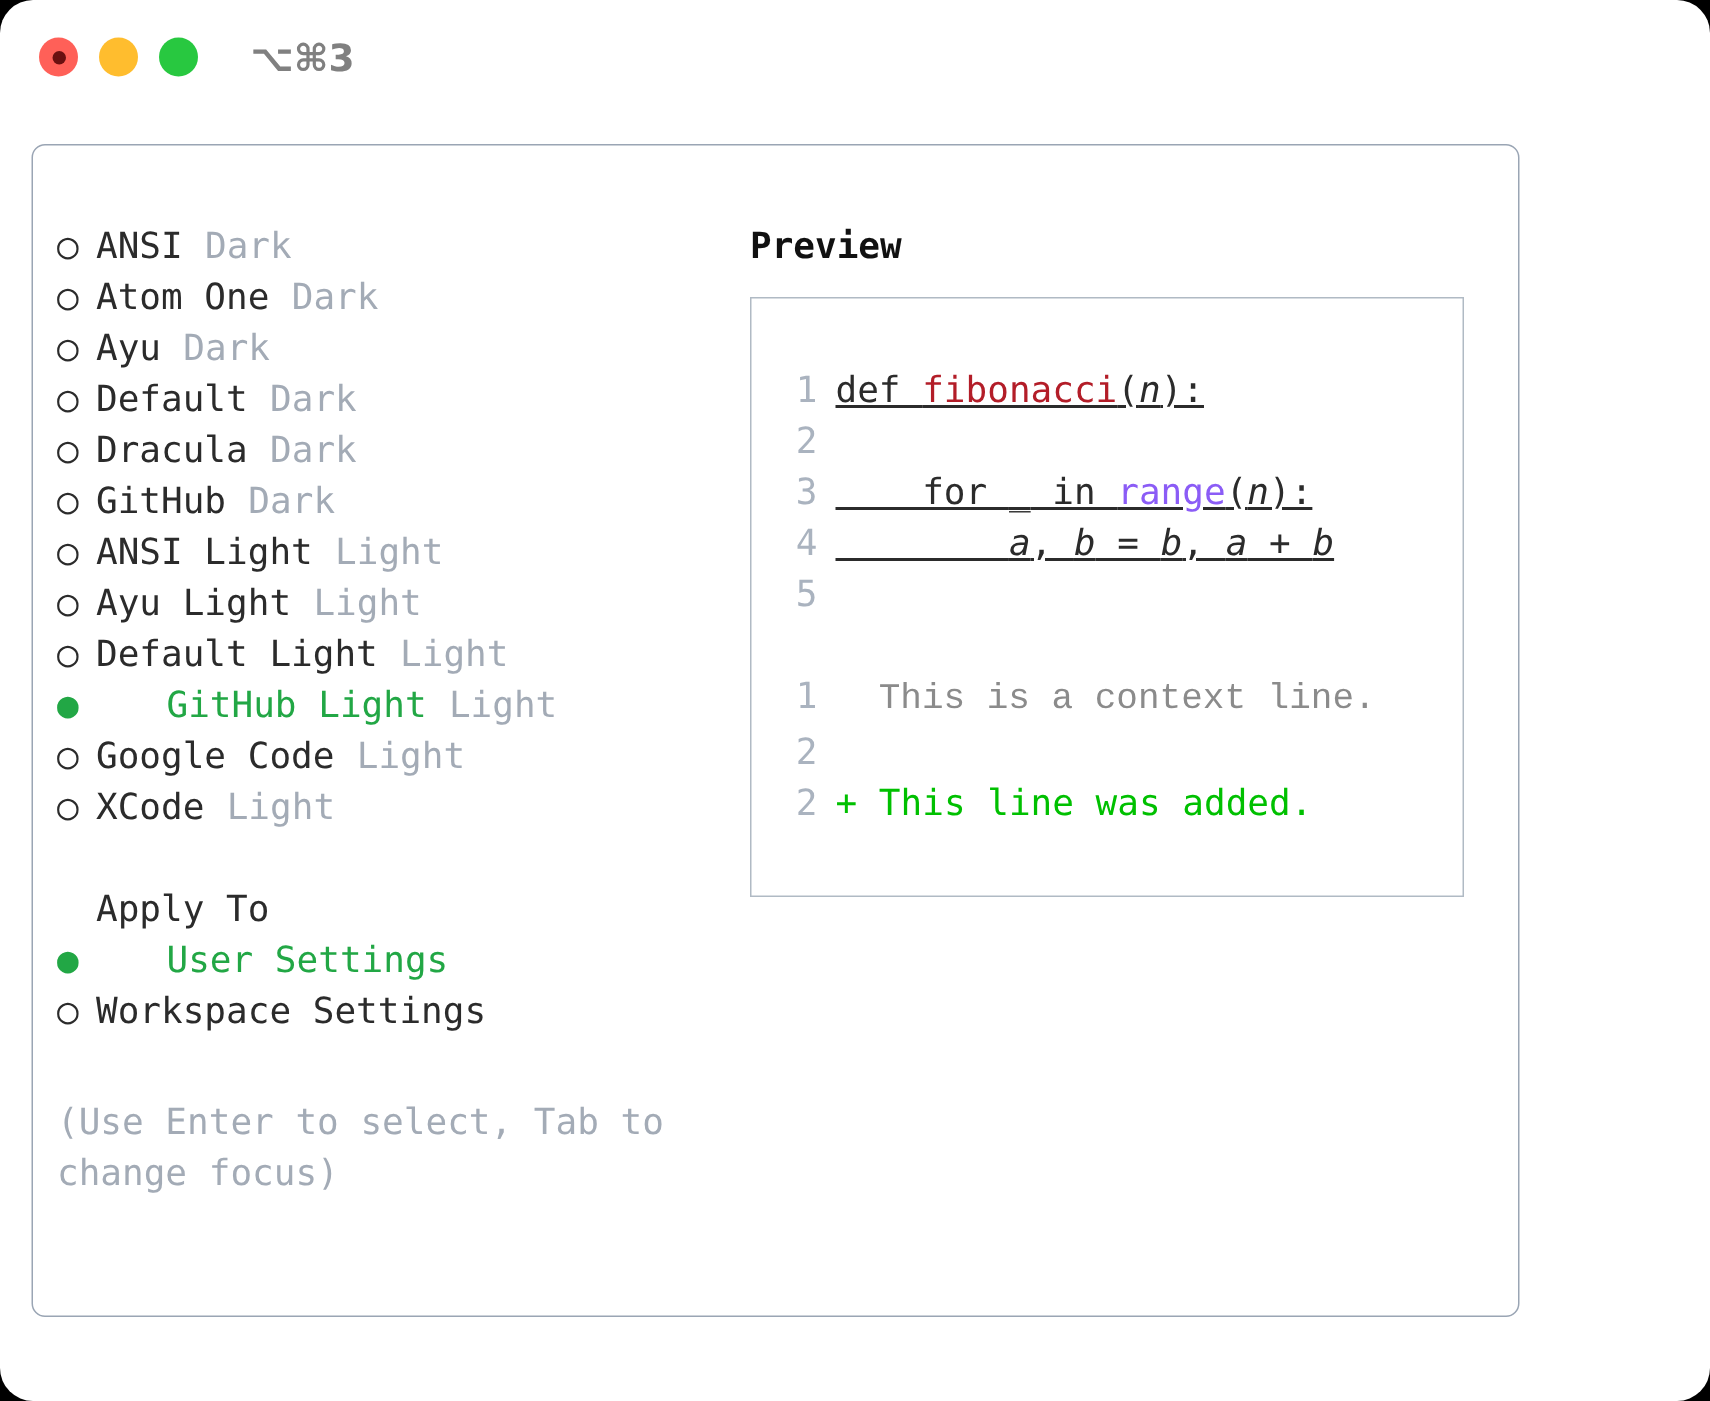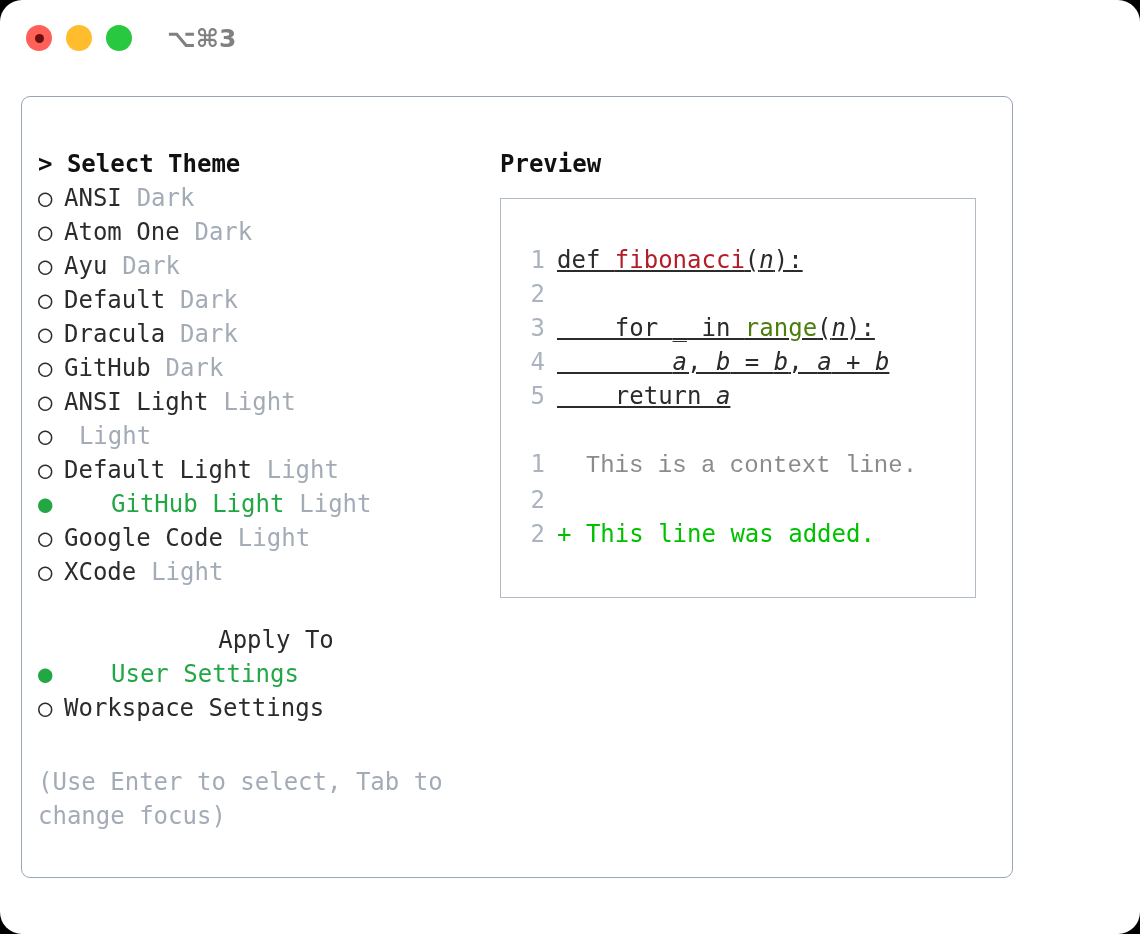--- a/index.html
+++ b/index.html
@@ -129,21 +129,20 @@
   }
 
   .group-gap { height: 34px; }
 
   .subsection-header {
     font-size: 24px;
     line-height: 34px;
     color: #2b2b2b;
     padding-left: 26px;
     white-space: pre;
-    text-align: center;
   }
 
   .hint {
     margin-top: 40px;
     font-size: 24px;
     line-height: 34px;
     color: #a3abb6;
     width: 420px;
     white-space: pre-wrap;
   }
@@ -182,21 +181,21 @@
     flex: 0 0 30px;
     width: 30px;
     text-align: right;
     color: #aab3bf;
     margin-right: 12px;
   }
   .code-text { color: #2b2b2b; text-decoration: underline; }
 
   
   .tok-fn      { color: #b31d28; }
-  .tok-builtin { color: #4d7c0f; }
+  .tok-builtin { color: #8b5cf6; }
   .tok-num     { color: #007d7d; }
   .tok-var     { font-style: italic; color: #2b2b2b; }
   .tok-plain   { color: #2b2b2b; }
 
   .blank-line { height: 34px; }
 
   .diff-ctx { color: #8b8b8b; font-family: Liberation Mono, monospace; }
   .diff-del { color: #cc0000; }
   .diff-add { color: #00c000; }
 </style>
@@ -211,31 +210,30 @@
       <span class="light light-min"></span>
       <span class="light light-max"></span>
     </div>
     <div class="shortcut">⌥⌘3</div>
   </div>
 
   <div class="dialog">
 
     <div class="picker">
 
-      <div class="section-header"><span class="prompt-caret">&gt;</span> <span>Select Theme</span></div>
 
       <div class="opt-list" id="theme-options">
           <div class="opt"><span class="bullet">○</span><span class="opt-label">ANSI</span><span class="opt-kind">Dark</span></div>
           <div class="opt"><span class="bullet">○</span><span class="opt-label">Atom One</span><span class="opt-kind">Dark</span></div>
           <div class="opt"><span class="bullet">○</span><span class="opt-label">Ayu</span><span class="opt-kind">Dark</span></div>
           <div class="opt"><span class="bullet">○</span><span class="opt-label">Default</span><span class="opt-kind">Dark</span></div>
           <div class="opt"><span class="bullet">○</span><span class="opt-label">Dracula</span><span class="opt-kind">Dark</span></div>
           <div class="opt"><span class="bullet">○</span><span class="opt-label">GitHub</span><span class="opt-kind">Dark</span></div>
           <div class="opt"><span class="bullet">○</span><span class="opt-label">ANSI Light</span><span class="opt-kind">Light</span></div>
-          <div class="opt"><span class="bullet">○</span><span class="opt-kind">Light</span></div>
+          <div class="opt"><span class="bullet">○</span><span class="opt-label">Ayu Light</span><span class="opt-kind">Light</span></div>
           <div class="opt"><span class="bullet">○</span><span class="opt-label">Default Light</span><span class="opt-kind">Light</span></div>
           <div class="opt selected"><span class="bullet on">●</span><span class="opt-label">GitHub Light</span><span class="opt-kind">Light</span></div>
           <div class="opt"><span class="bullet">○</span><span class="opt-label">Google Code</span><span class="opt-kind">Light</span></div>
           <div class="opt"><span class="bullet">○</span><span class="opt-label">XCode</span><span class="opt-kind">Light</span></div>
         </div>
 
       <div class="group-gap"></div>
 
       <div class="subsection-header">Apply To</div>
 
@@ -248,21 +246,21 @@
     </div>
 
     <div class="preview">
       <div class="preview-title">Preview</div>
       <div class="code-panel">
         <div id="code-lines">
             <div class="code-line"><span class="lineno">1</span><span class="code-text"><span class="tok-plain">def </span><span class="tok-fn">fibonacci</span><span class="tok-plain">(</span><span class="tok-var">n</span><span class="tok-plain">):</span></span></div>
             <div class="code-line"><span class="lineno">2</span></div>
             <div class="code-line"><span class="lineno">3</span><span class="code-text"><span class="tok-plain">    for </span><span class="tok-var">_</span><span class="tok-plain"> in </span><span class="tok-builtin">range</span><span class="tok-plain">(</span><span class="tok-var">n</span><span class="tok-plain">):</span></span></div>
             <div class="code-line"><span class="lineno">4</span><span class="code-text"><span class="tok-plain">        </span><span class="tok-var">a</span><span class="tok-plain">, </span><span class="tok-var">b</span><span class="tok-plain"> = </span><span class="tok-var">b</span><span class="tok-plain">, </span><span class="tok-var">a</span><span class="tok-plain"> + </span><span class="tok-var">b</span></span></div>
-            <div class="code-line"><span class="lineno">5</span><span class="code-text"><span class="tok-plain">    return </span><span class="tok-var">a</span></span></div>
+            <div class="code-line"><span class="lineno">5</span></div>
           </div>
         <div class="blank-line"></div>
         <div id="diff-lines">
             <div class="code-line"><span class="lineno">1</span><span class="diff-ctx"><span> </span> <span>This is a context line.</span></span></div>
             <div class="code-line"><span class="lineno">2</span></div>
             <div class="code-line"><span class="lineno">2</span><span class="diff-add"><span>+</span> <span>This line was added.</span></span></div>
           </div>
       </div>
     </div>
 

